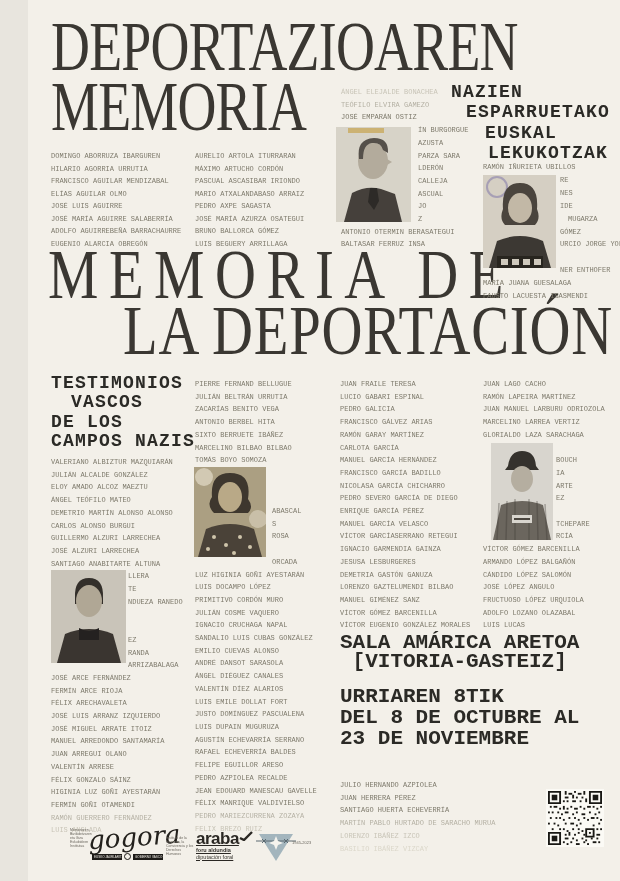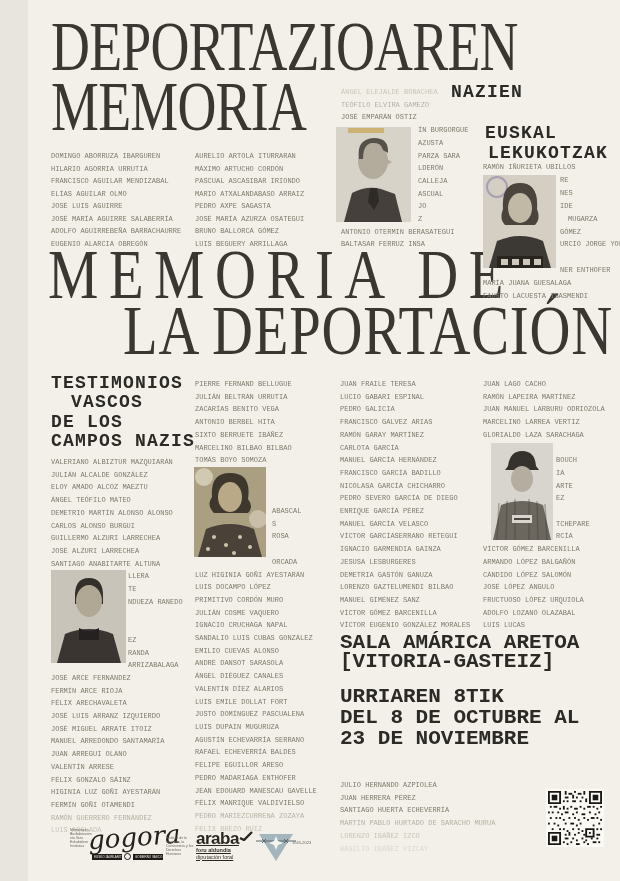--- a/index.html
+++ b/index.html
@@ -13,21 +13,21 @@
   .main1{left:23px;top:12px;font-size:70px;transform:scaleX(.77);letter-spacing:-1px;}
   .main2{left:23px;top:72px;font-size:70px;transform:scaleX(.77);letter-spacing:-1px;}
   .mid1{left:20px;top:240px;font-size:70px;transform:scaleX(.81);letter-spacing:13px;}
   .mid2{left:95px;top:296px;font-size:70px;transform:scaleX(.81);letter-spacing:1px;}
   
   .mh{position:absolute;font-weight:700;color:var(--head);white-space:pre;}
   .rt,.st{font-size:18px;letter-spacing:1.2px;}
   .rt0{left:423px;top:82px}.rt1{left:438px;top:102px}.rt2{left:457px;top:123px}.rt3{left:460px;top:143px}
   .st0{left:23px;top:373px}.st1{left:43px;top:392px}.st2{left:23px;top:412px}.st3{left:23px;top:431px}
   .mono-list{position:absolute;font-weight:700;color:var(--head);font-size:21px;}
-  .venue{left:312px;top:633px;line-height:19px;}
+  .venue{left:312px;top:633px;line-height:19px;text-align:center;}
   .dates{left:312px;top:686px;line-height:21px;}
   
   .namecol{position:absolute;font-size:7px;color:var(--name);}
   .ln{white-space:pre;}
   .topA{left:23px;top:150px;line-height:12.5px}
   .topB{left:167px;top:150px;line-height:12.5px}
   .midb{left:313px;top:86px;line-height:12.7px}
   .wit{left:455px;top:161px;line-height:12.9px}
   .c1{left:23px;top:456px;line-height:12.7px}
   .c2{left:167px;top:378px;line-height:12.7px}
@@ -65,20 +65,21 @@
 <body>
 
 <div class="poster">
 
   <div class="big main1">DEPORTAZIOAREN</div>
   <div class="big main2">MEMORIA</div>
   <div class="big mid1">MEMORIA DE</div>
   <div class="big mid2">LA DEPORTACIÓN</div>
 
   <div class="mh rt rt0">NAZIEN</div>
+  <div class="mh rt rt1">ESPARRUETAKO</div>
   <div class="mh rt rt2">EUSKAL</div>
   <div class="mh rt rt3">LEKUKOTZAK</div>
 
   <div class="mh st st0">TESTIMONIOS</div>
   <div class="mh st st1">VASCOS</div>
   <div class="mh st st2">DE LOS</div>
   <div class="mh st st3">CAMPOS NAZIS</div>
 
   <div class="namecol topA">
       <div class="ln">DOMINGO ABORRUZA IBARGUREN</div>
@@ -185,21 +186,21 @@
       <div class="ln">EMILIO CUEVAS ALONSO</div>
       <div class="ln">ANDRÉ DANSOT SARASOLA</div>
       <div class="ln">ÁNGEL DIÉGUEZ CANALES</div>
       <div class="ln">VALENTÍN DÍEZ ALARIOS</div>
       <div class="ln">LUIS EMILE DOLLAT FORT</div>
       <div class="ln">JUSTO DOMÍNGUEZ PASCUALENA</div>
       <div class="ln">LUIS DUPAIN MUGURUZA</div>
       <div class="ln">AGUSTÍN ECHEVARRÍA SERRANO</div>
       <div class="ln">RAFAEL ECHEVERRÍA BALDES</div>
       <div class="ln">FELIPE EGUILLOR ARESO</div>
-      <div class="ln">PEDRO MADARIAGA ENTHOFER</div>
+      <div class="ln">PEDRO AZPIOLEA RECALDE</div>
       <div class="ln">JEAN EDOUARD MANESCAU GAVELLE</div>
       <div class="ln">FÉLIX MANRIQUE VALDIVIELSO</div>
       <div class="ln f1">PEDRO MARIEZCURRENA ZOZAYA</div>
       <div class="ln f2">FELIX BREZO RUIZ</div>
     </div>
   <div class="namecol c3">
       <div class="ln">JUAN FRAILE TERESA</div>
       <div class="ln">LUCIO GABARI ESPINAL</div>
       <div class="ln">PEDRO GALICIA</div>
       <div class="ln">FRANCISCO GÁLVEZ ARIAS</div>

